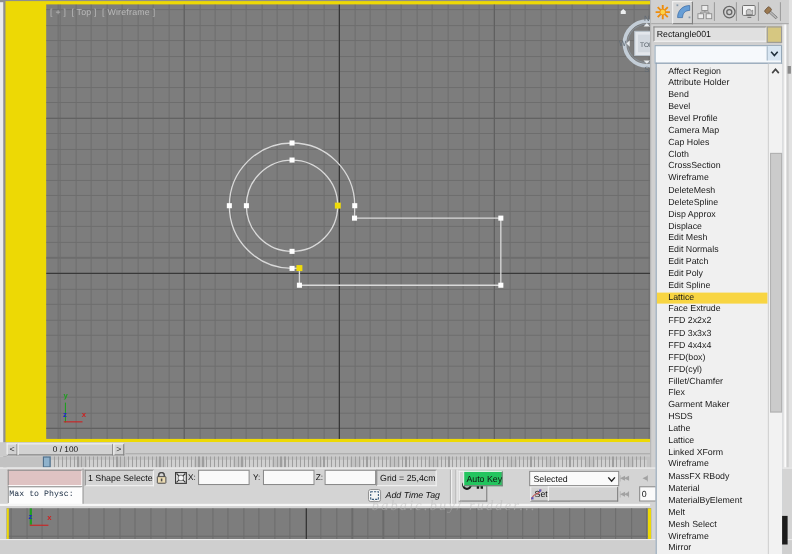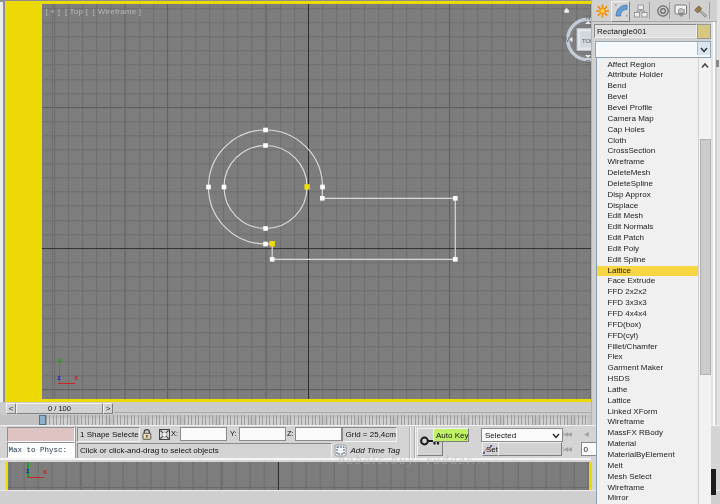--- a/index.html
+++ b/index.html
@@ -194,42 +194,39 @@
   <div class="txt" style="position:absolute;left:171px;top:3.5px;font-size:7.5px;">X:</div>
   <div class="abs" style="left:180px;top:1.5px;width:45px;height:12px;background:#fafafa;border:1px solid #8a8a8a;"></div>
   <div class="txt" style="position:absolute;left:230px;top:3.5px;font-size:7.5px;">Y:</div>
   <div class="abs" style="left:239px;top:1.5px;width:45px;height:12px;background:#fafafa;border:1px solid #8a8a8a;"></div>
   <div class="txt" style="position:absolute;left:287px;top:3.5px;font-size:7.5px;">Z:</div>
   <div class="abs" style="left:295px;top:1.5px;width:45px;height:12px;background:#fafafa;border:1px solid #8a8a8a;"></div>
   <div class="abs sunk" style="left:342px;top:1px;width:53px;height:13px;">
     <div class="txt" style="position:absolute;left:2.5px;top:2px;font-size:8px;text-align:center;">Grid = 25,4cm</div>
   </div>
 
-  <div class="abs sunk" style="left:77px;top:17px;width:253px;height:14px;">
-    <div class="txt" style="position:absolute;left:2px;top:2.5px;font-size:8px;">Click or click-and-drag to select objects</div>
-  </div>
   <svg class="abs" style="left:334px;top:18px;" width="13" height="13" viewBox="0 0 13 13">
     <rect x="1" y="1" width="11" height="11" rx="2" fill="#f4f4f4" stroke="#888" stroke-width="0.8"></rect>
     <rect x="3" y="3" width="7" height="7" fill="none" stroke="#3a5a7a" stroke-width="1" stroke-dasharray="2 1"></rect>
   </svg>
   <div class="abs" style="left:347.5px;top:17px;width:48px;height:14px;">
     <div class="txt" style="position:absolute;left:3px;top:3px;font-size:8px;font-style:italic;">Add Time Tag</div>
   </div>
   <div class="abs" style="left:409px;top:1px;width:1px;height:31px;background:#b2b2b2;"></div>
   <div class="abs" style="left:410px;top:1px;width:1px;height:31px;background:#efefef;"></div>
   <div class="abs" style="left:414px;top:1px;width:1px;height:31px;background:#b2b2b2;"></div>
   <div class="abs" style="left:415px;top:1px;width:1px;height:31px;background:#efefef;"></div>
 
   <div class="abs raised" style="left:417px;top:2px;width:24px;height:26px;background:#d2d2d2;">
     <svg width="24" height="26" viewBox="0 0 24 26">
       <circle cx="6.5" cy="12" r="3.4" fill="none" stroke="#1a1a1a" stroke-width="2"></circle>
       <path d="M10 12 H20.5 M16.5 12 v3.4 M20 12 v3.4" stroke="#1a1a1a" stroke-width="2.2"></path>
     </svg>
   </div>
-  <div class="abs raised" style="left:433px;top:2.5px;width:34px;height:12px;background:#bef264;">
+  <div class="abs raised" style="left:421px;top:2.5px;width:34px;height:12px;background:#22c55e;">
     <div class="txt" style="position:absolute;left:2px;top:1.5px;font-size:8px;">Auto Key</div>
   </div>
   <div class="abs raised" style="left:445px;top:16.5px;width:34px;height:12px;background:#d2d2d2;margin-left:37px;">
     <div class="txt" style="position:absolute;left:3px;top:1.5px;font-size:8px;">Set Key</div>
   </div>
   <div class="abs" style="left:481px;top:2.5px;width:80px;height:12px;background:#fafafa;border:1px solid #8a8a8a;text-align:center;">
     <div class="txt" style="position:absolute;left:3px;top:1.5px;">Selected</div>
     <svg style="position:absolute;right:1px;top:2px;" width="10" height="9">
           <path d="M2 3 L5 6.5 L8 3" fill="none" stroke="#222" stroke-width="1.3"></path>
         </svg>

